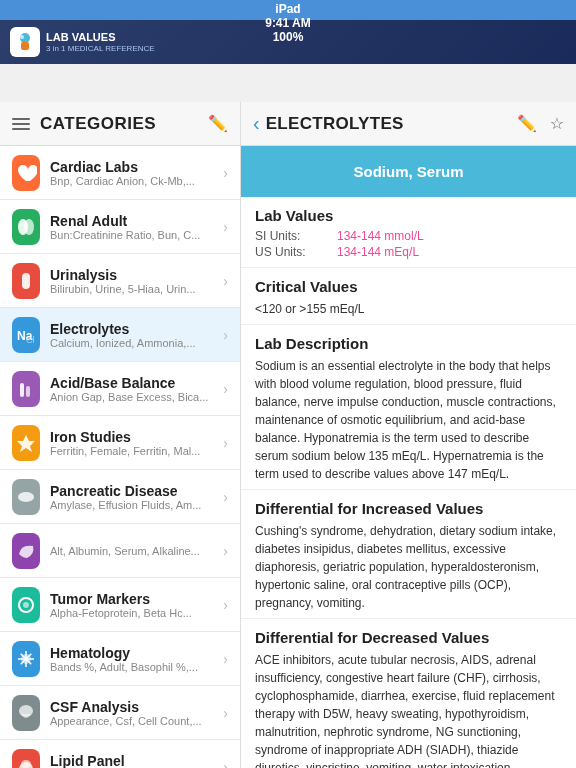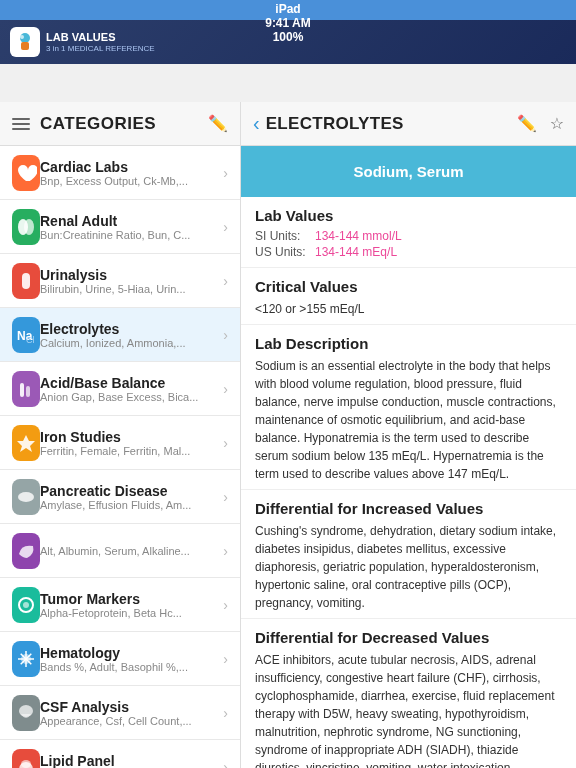--- a/index.html
+++ b/index.html
@@ -115,20 +115,21 @@
       overflow-y: auto;
       flex: 1;
     }
     .category-item {
       display: flex;
       align-items: center;
       padding: 8px 12px;
       border-bottom: 1px solid #e8e8e8;
       background: white;
       cursor: pointer;
+      gap: 10px;
       min-height: 54px;
     }
     .category-item.active {
       background: #e8f4fd;
     }
     .category-icon {
       width: 28px;
       height: 36px;
       border-radius: 8px;
       display: flex;
@@ -227,21 +228,21 @@
       color: #222;
       margin-bottom: 5px;
     }
     .section-body {
       font-size: 12px;
       color: #333;
       line-height: 1.5;
     }
     .units-row {
       display: flex;
-      gap: 0;
+      gap: 22px;
       margin: 2px 0;
     }
     .units-label {
       font-size: 12px;
       color: #555;
       width: 60px;
       flex-shrink: 0;
     }
     .units-value {
       font-size: 12px;
@@ -311,21 +312,21 @@
 
     <div class="category-list">
     <div class="category-item">
       <div class="category-icon" style="background:#ff6b35">
         <svg width="22" height="22" viewBox="0 0 22 22">
               <path d="M11 19s-8-5.5-8-11a5 5 0 0110 0 5 5 0 0110 0c0 5.5-8 11-8 11" fill="white"></path>
             </svg>
       </div>
       <div class="category-text">
         <div class="category-name">Cardiac Labs</div>
-        <div class="category-sub">Bnp, Excess Output, Ck-Mb,...</div>
+        <div class="category-sub">Bnp, Cardiac Anion, Ck-Mb,...</div>
       </div>
       <div class="chevron-right">›</div>
     </div>
         <div class="category-item">
       <div class="category-icon" style="background:#27ae60">
         <svg width="22" height="22" viewBox="0 0 22 22">
               <ellipse cx="8" cy="11" rx="5" ry="8" fill="white" opacity="0.9"></ellipse>
               <ellipse cx="14" cy="11" rx="5" ry="8" fill="white" opacity="0.7"></ellipse>
             </svg>
       </div>

